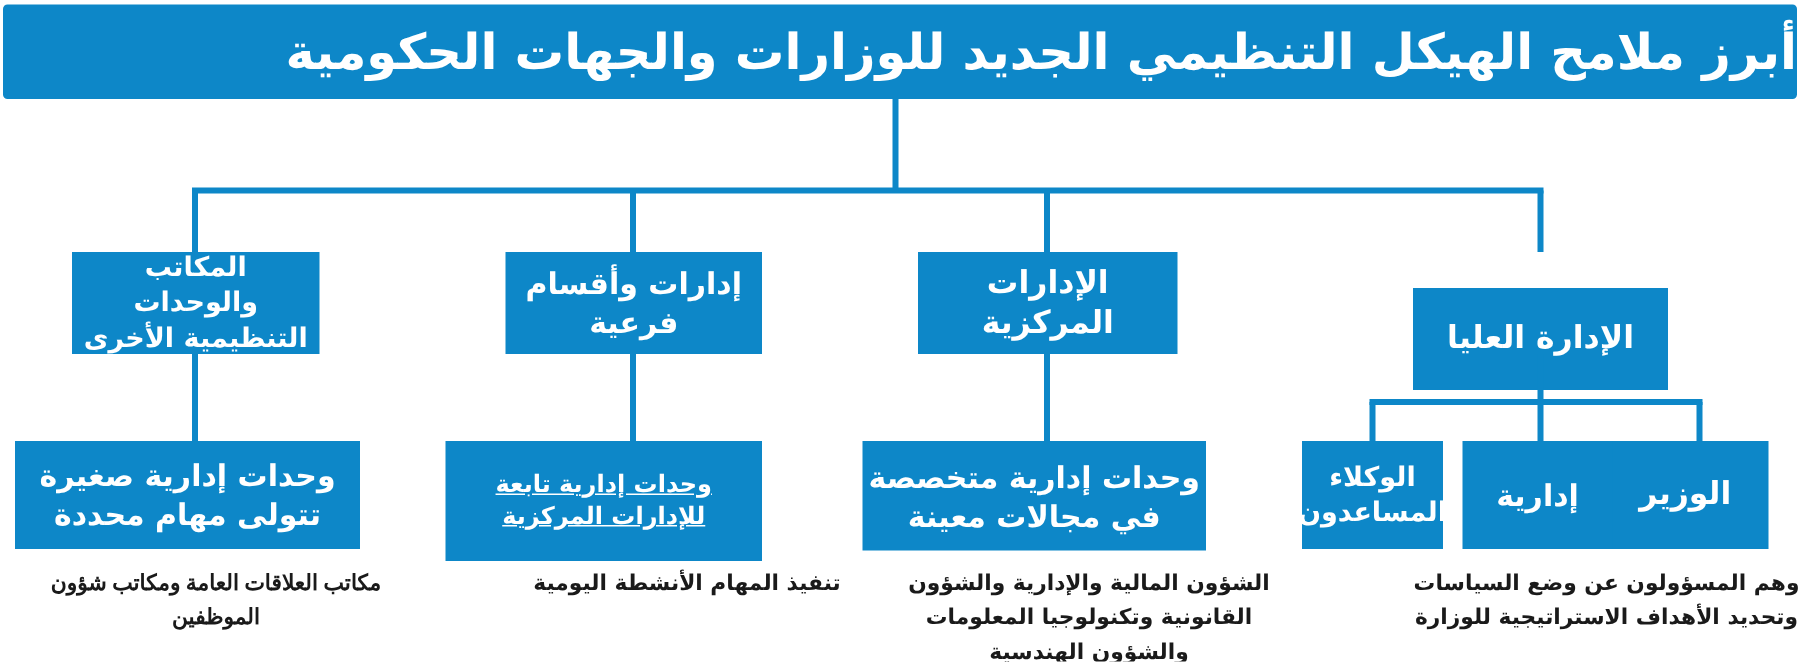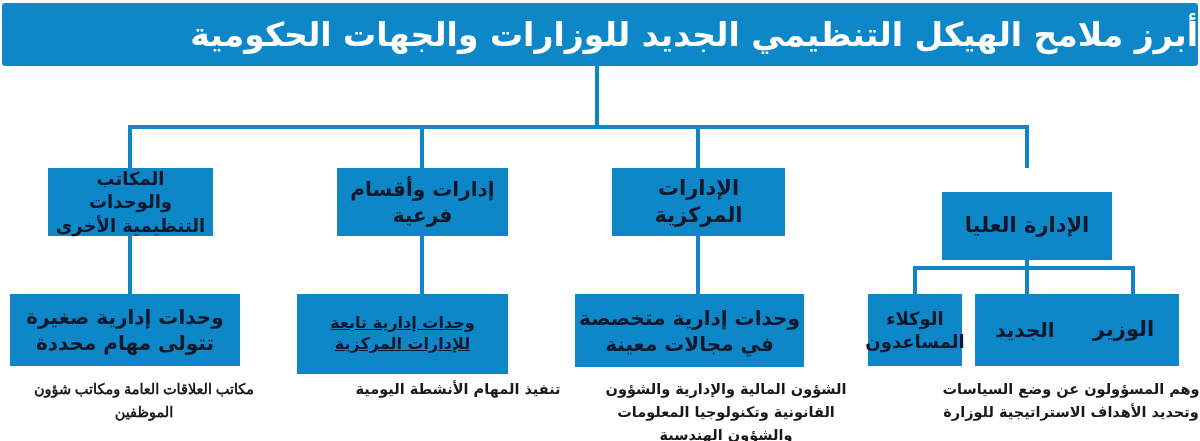--- a/index.html
+++ b/index.html
@@ -14,21 +14,21 @@
   }
   .banner{
     position:absolute;left:2px;top:3px;width:1196px;height:63px;
     background:var(--primary);color:#ffffff;
     display:flex;align-items:center;justify-content:flex-start;
     font-weight:bold;font-size:33px;direction:rtl;border-radius:3px;
     letter-spacing:-1px;
   }
   .line{position:absolute;background:var(--primary);}
   .box{
-    position:absolute;background:var(--primary);color:#0f172a;
+    position:absolute;background:var(--primary);color:#ffffff;
     display:flex;align-items:center;justify-content:center;
     text-align:center;font-weight:bold;direction:rtl;line-height:1.3;
     padding:2px 4px;box-sizing:border-box;
   }
   .caption{
     position:absolute;color:var(--caption);font-weight:bold;
     text-align:center;direction:rtl;font-size:14.5px;line-height:1.6;
   }
 </style>
 </head>
@@ -64,21 +64,21 @@
 <div class="line" style="left:1025px;top:268px;width:4px;height:26px;"></div>
 <div class="line" style="left:1131px;top:268px;width:4px;height:26px;"></div>
 <div class="line" style="left:696px;top:236px;width:4px;height:58px;"></div>
 <div class="line" style="left:420px;top:236px;width:4px;height:58px;"></div>
 <div class="line" style="left:128px;top:236px;width:4px;height:58px;"></div>
 
 <div class="box" style="left:1068px;top:294px;width:111px;height:72px;font-size:21px;">
   <span>الوزير</span>
 </div>
 <div class="box" style="left:975px;top:294px;width:100px;height:72px;font-size:20px;">
-  <span>الجديد</span>
+  <span>إدارية</span>
 </div>
 <div class="box" style="left:868px;top:294px;width:94px;height:72px;font-size:18px;text-align:center;">
   <span>الوكلاء المساعدون</span>
 </div>
 <div class="box" style="left:575px;top:294px;width:229px;height:73px;font-size:20px;">
   <span>وحدات إدارية متخصصة في مجالات معينة</span>
 </div>
 <div class="box" style="left:297px;top:294px;width:211px;height:80px;font-size:16px;text-decoration:underline;">
   <span>وحدات إدارية تابعة للإدارات المركزية</span>
 </div>

